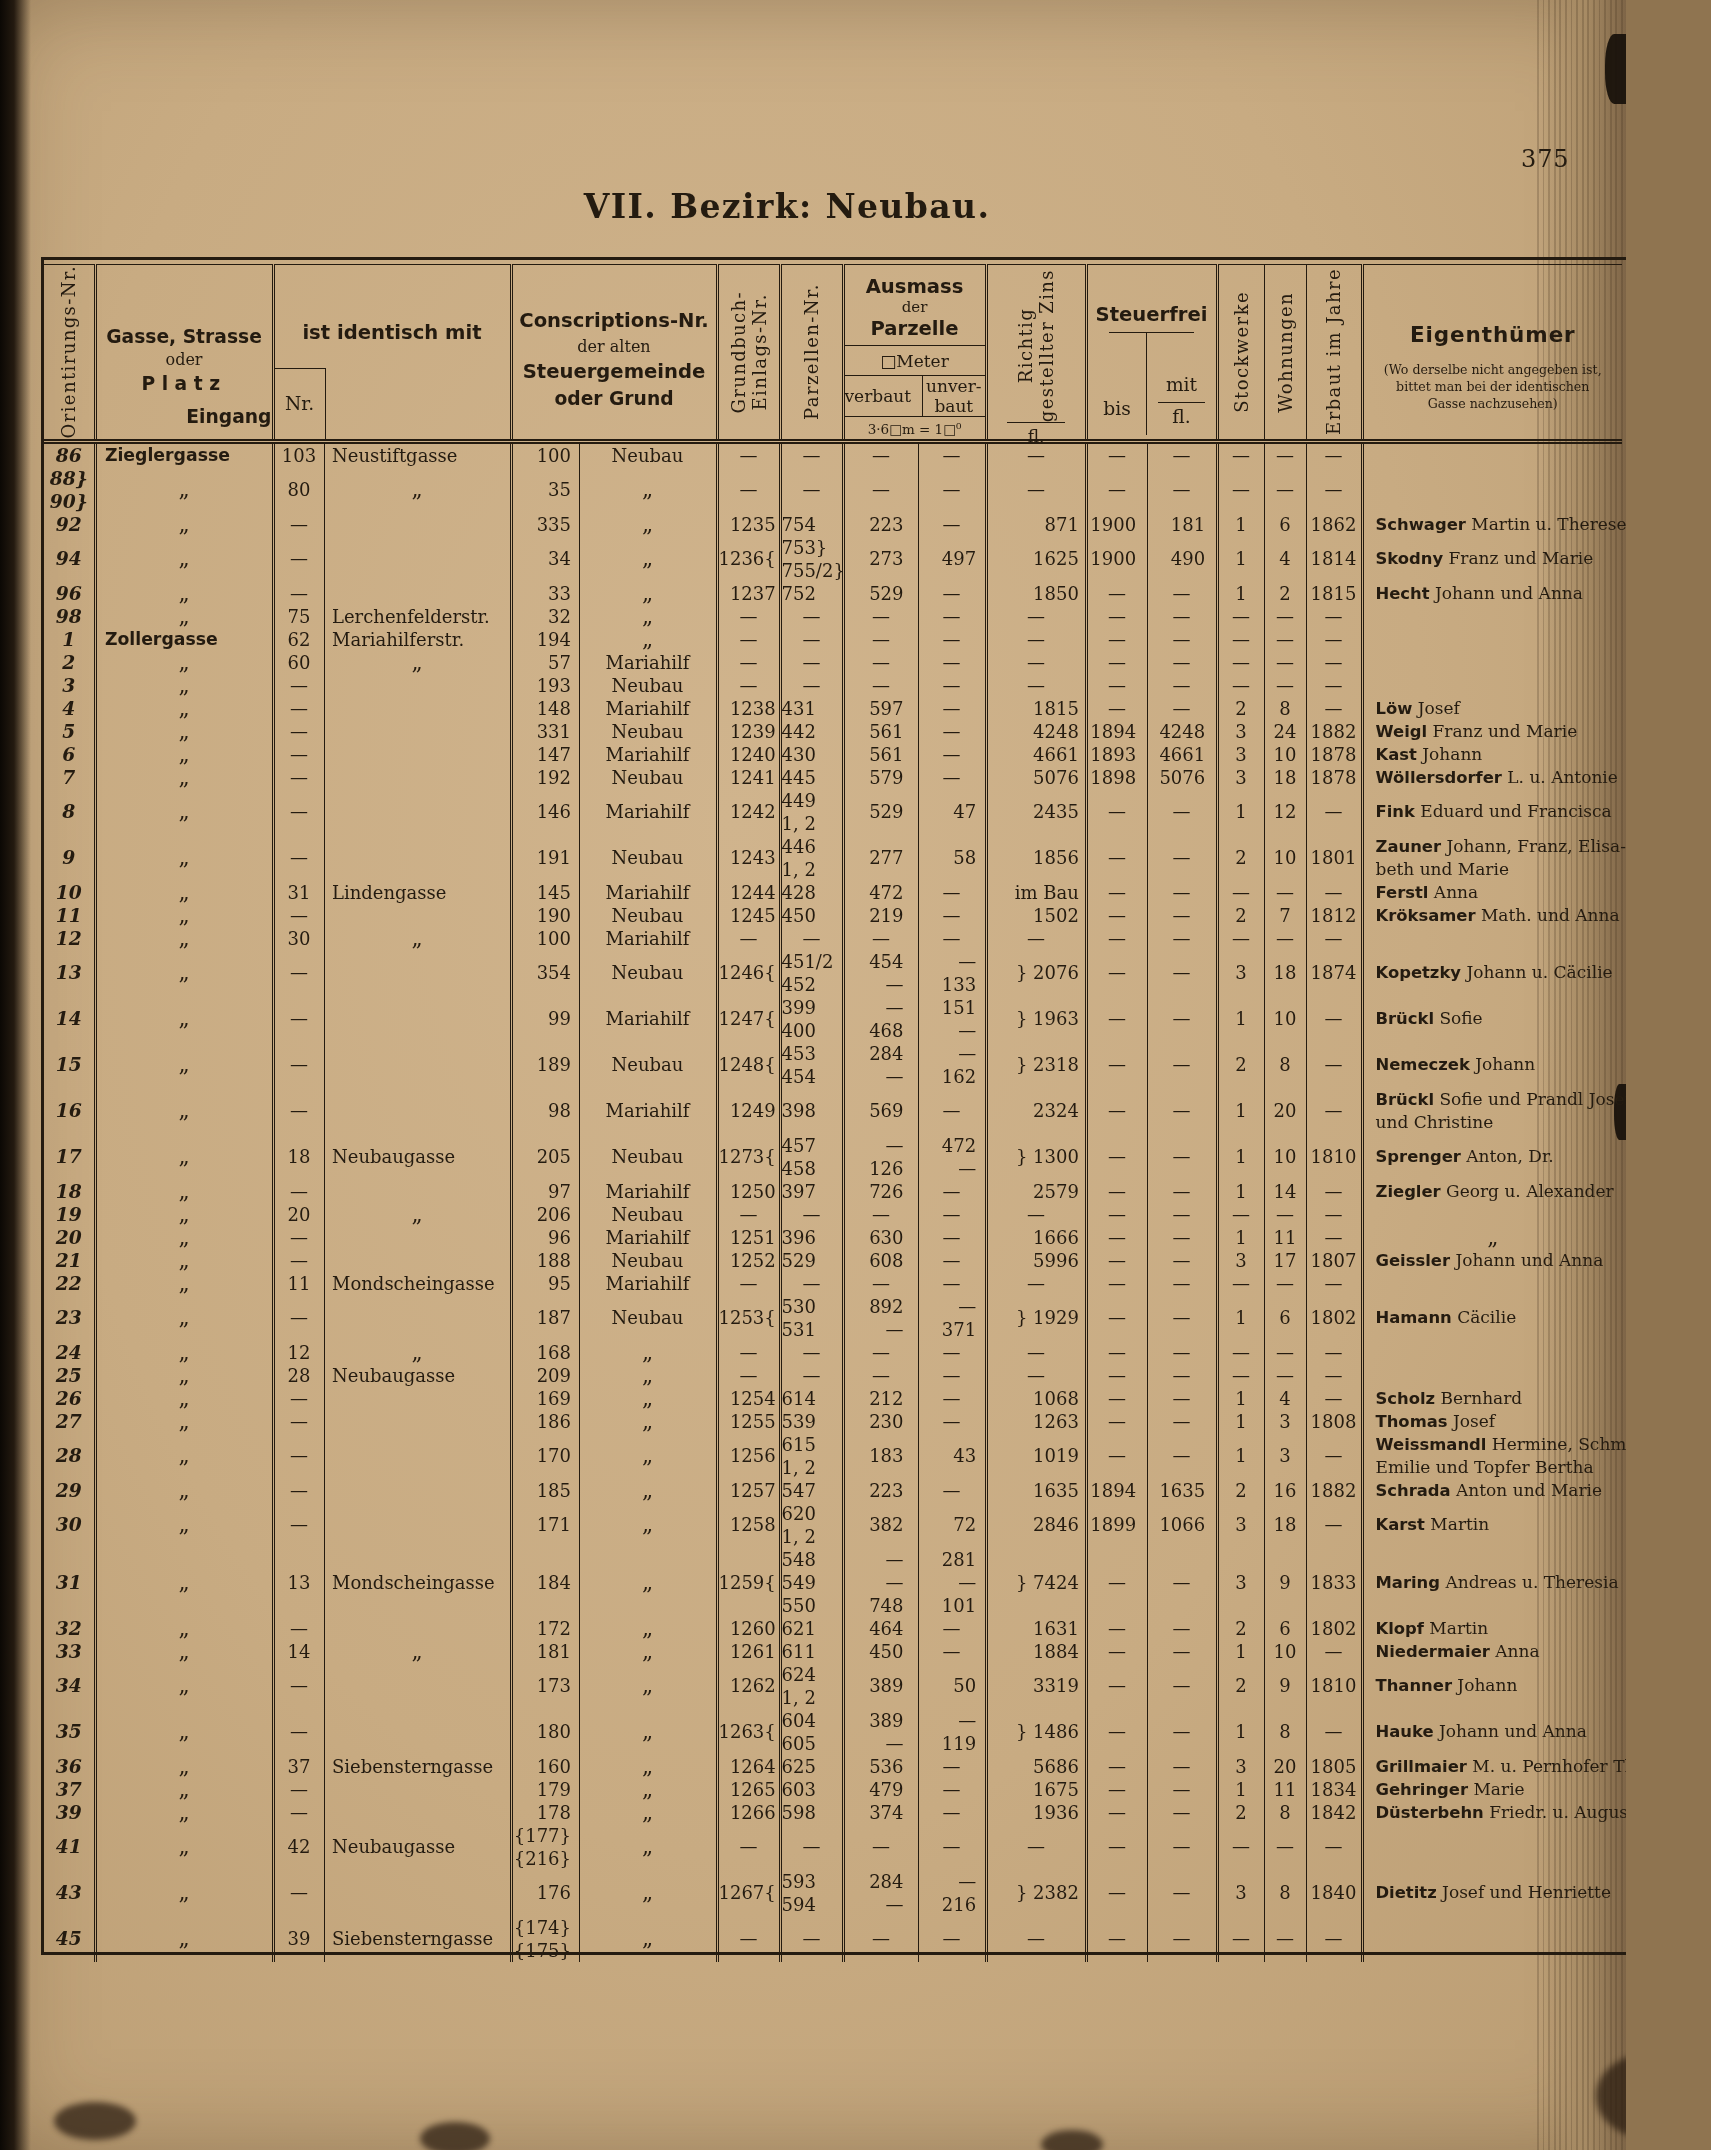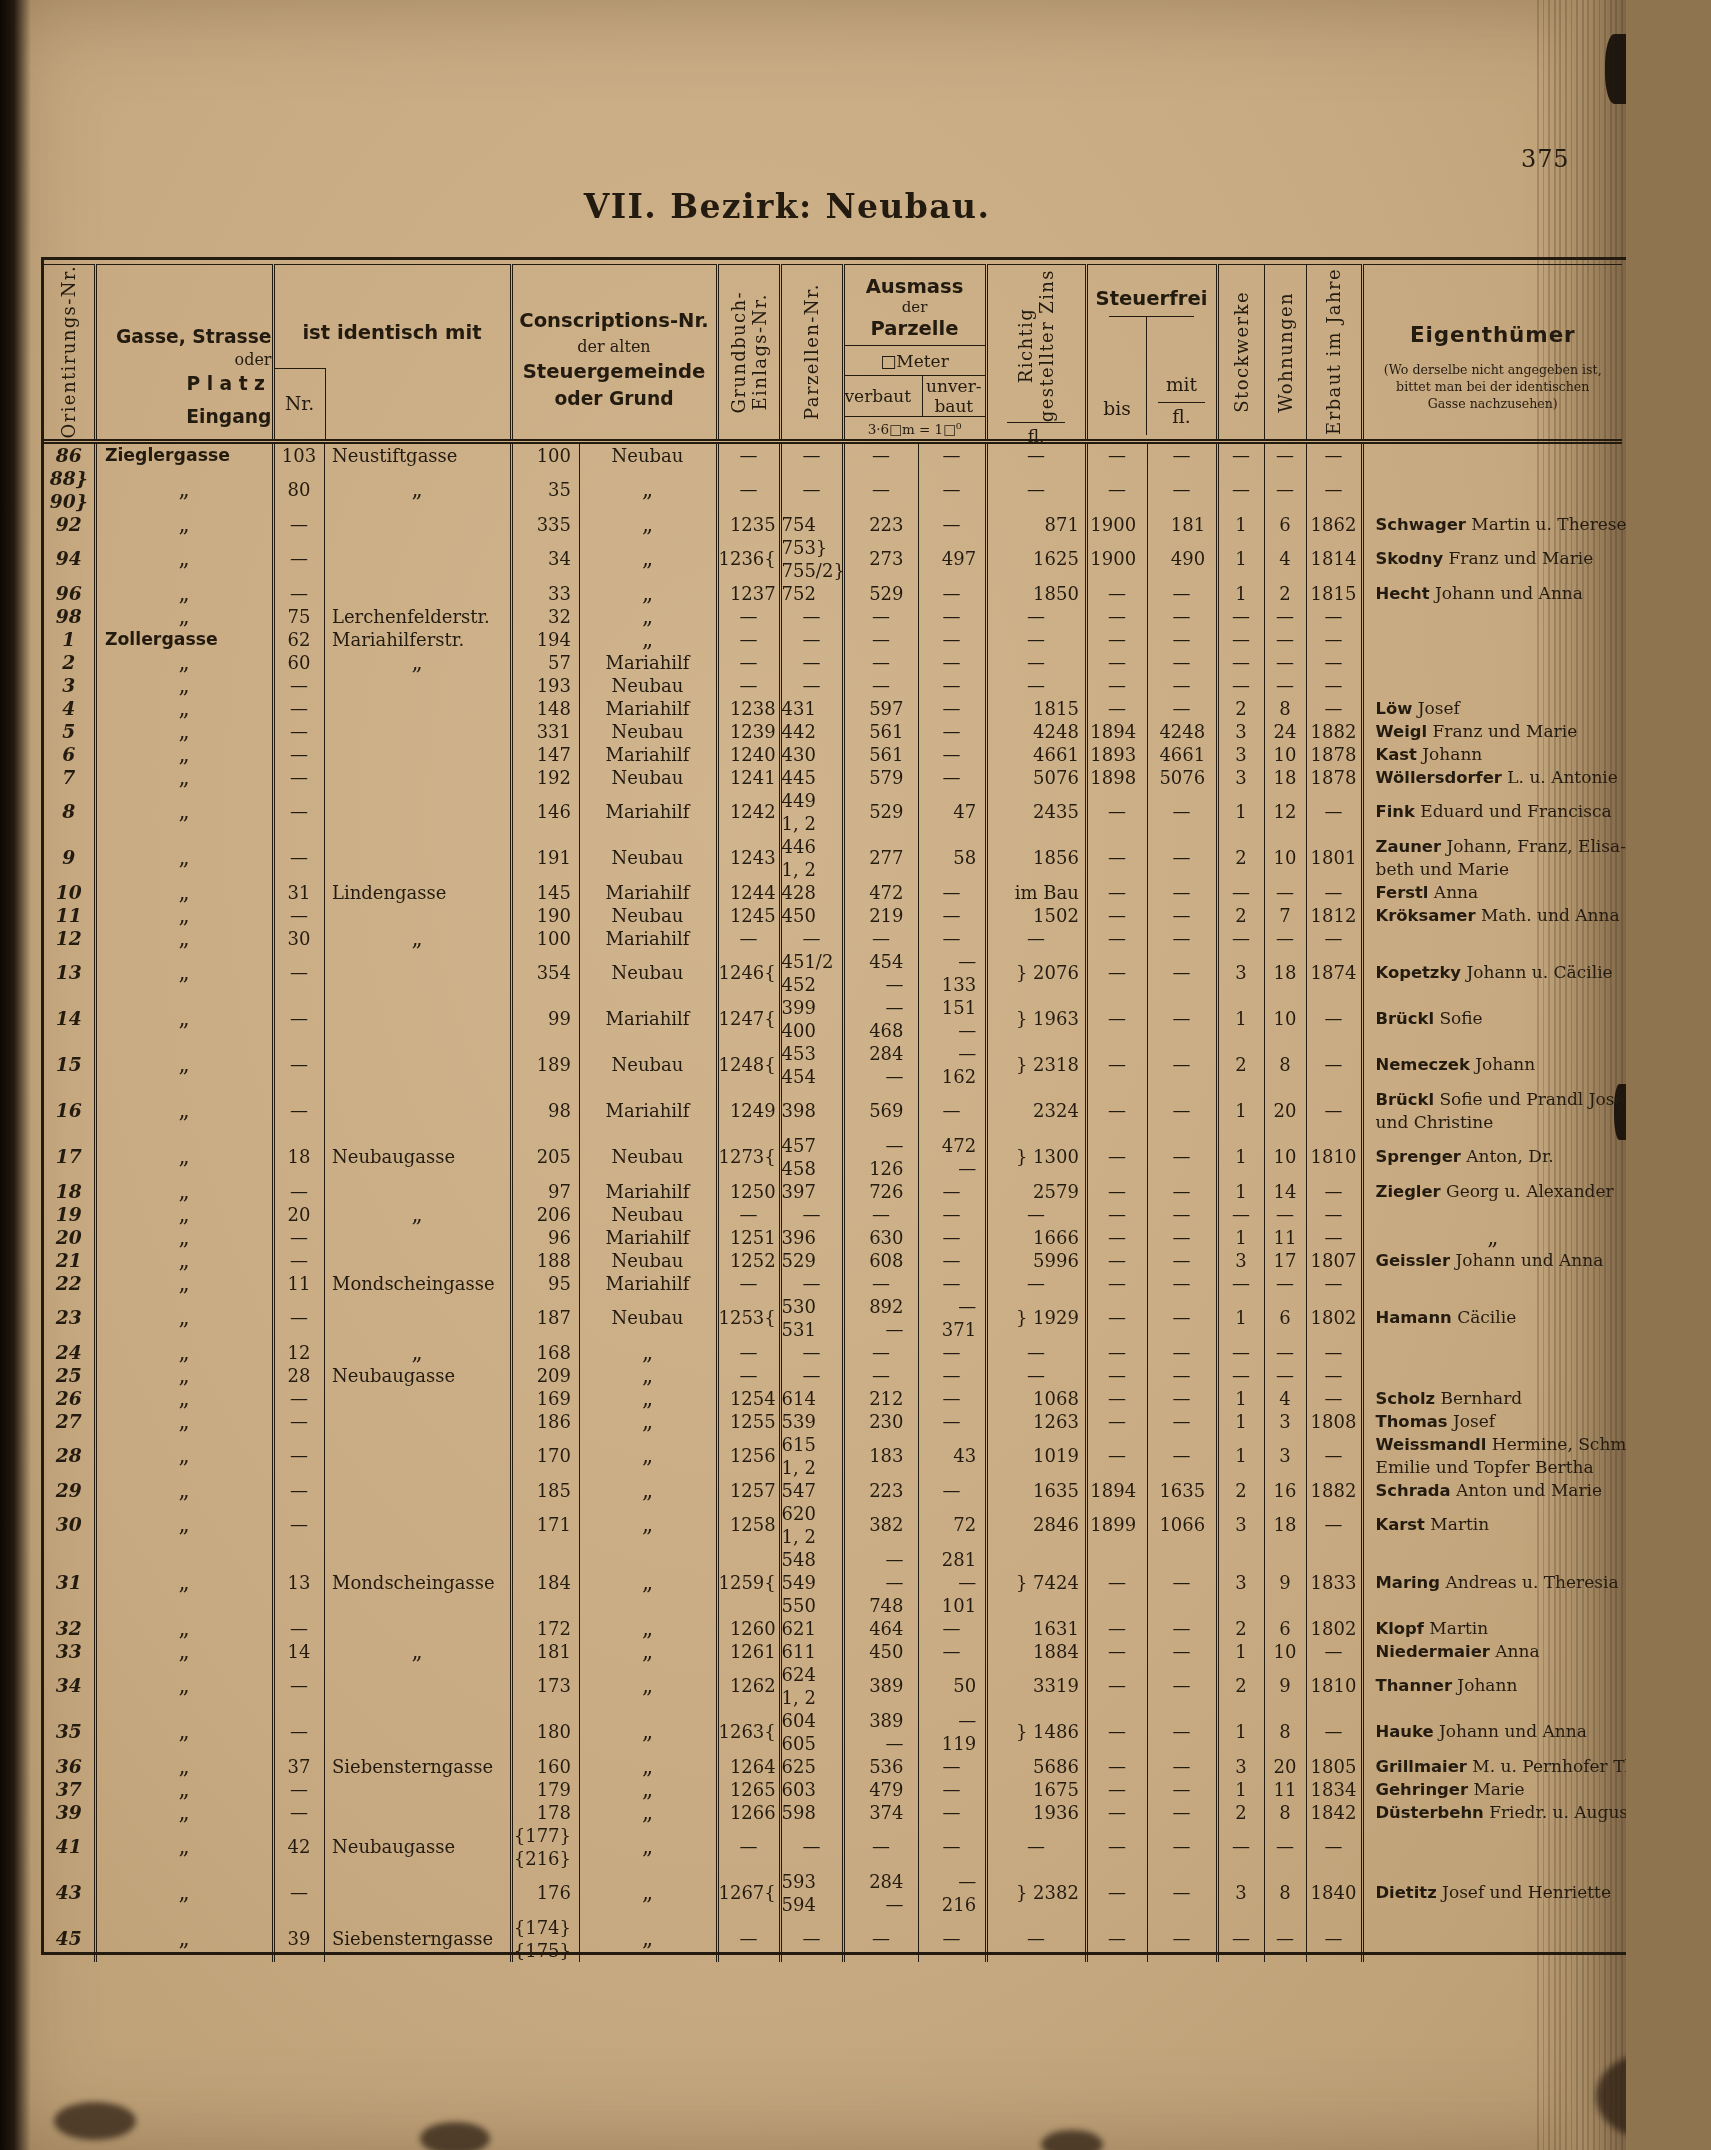--- a/index.html
+++ b/index.html
@@ -30,21 +30,21 @@
   
   .dbl{border-left:3.3px double #241b10;}
   .sgl{border-left:0.9px solid #241b10;}
 
   
   .vtext{writing-mode:vertical-rl;transform:rotate(180deg);white-space:pre;
     font-size:18px;letter-spacing:1.4px;margin:0 auto;text-align:center;}
 
   
   .th-flex{display:flex;flex-direction:column;height:166px;}
-  .gasse-top{margin-top:16px;text-align:right;}
+  .gasse-top{margin-top:16px;text-align:center;}
   .gasse-top .l1{font-size:18.7px;}
   .gasse-top .l2{font-size:16px;margin:3.7px 0;}
   .gasse-top .l3{font-size:18.7px;letter-spacing:6.5px;}
   .gasse-bottom{position:absolute;bottom:12px;left:0;right:0;text-align:right;font-size:18.7px;}
   .ident-label{position:absolute;top:56px;left:0;right:0;text-align:center;font-size:19.6px;}
   .nr-box{position:absolute;left:0;bottom:0;width:50px;height:70px;
     border-top:1.4px solid #241b10;border-right:1.4px solid #241b10;
     display:flex;align-items:center;justify-content:center;font-size:18.7px;}
   .conscr-stack{text-align:center;margin-top:14px;}
   .conscr-stack .l1{font-size:19.6px;}
@@ -56,21 +56,21 @@
   .aus-title .l2{font-size:15px;margin:0.9px 0;}
   .aus-title .l3{font-size:19.6px;}
   .aus-meter{border-top:1.4px solid #241b10;border-bottom:1.4px solid #241b10;
     margin-top:4.7px;text-align:center;font-size:17px;padding:4.7px 0;}
   .aus-split{display:flex;flex:1;gap:11px;}
   .aus-split .cell{flex:1;display:flex;align-items:center;justify-content:center;
     font-size:17px;white-space:pre;text-align:center;}
   .aus-split .cell + .cell{border-left:0.9px solid #241b10;}
   .aus-note{border-top:1.4px solid #241b10;font-size:13.5px;text-align:center;padding:3.7px 0 4.7px;}
   .zins-fl{margin:0 auto;padding:2.8px 20.6px 7.5px;border-top:0.9px solid #241b10;font-size:17px;text-align:center;}
-  .sf-title{margin-top:18px;font-size:19.6px;}
+  .sf-title{margin-top:34px;font-size:19.6px;}
   .sf-rule{width:66%;border-top:1.4px solid #241b10;margin:6.5px auto 0;}
   .sf-split{display:flex;flex:1;}
   .sf-bis{flex:130;display:flex;align-items:flex-end;justify-content:center;
     padding-bottom:16px;font-size:18.7px;}
   .sf-mit{flex:150;border-left:0.9px solid #241b10;display:flex;flex-direction:column;
     align-items:center;justify-content:flex-end;padding-bottom:7.5px;font-size:18.7px;}
   .sf-mit .mrule{width:70%;border-top:0.9px solid #241b10;margin:6.5px 0 3.7px;}
   .eigen-title{margin-top:31px;text-align:center;font-size:21.5px;letter-spacing:0.9px;}
   .eigen-note{margin:14px 18.7px 0;text-align:center;font-size:12.6px;line-height:17px;white-space:normal;}
 

